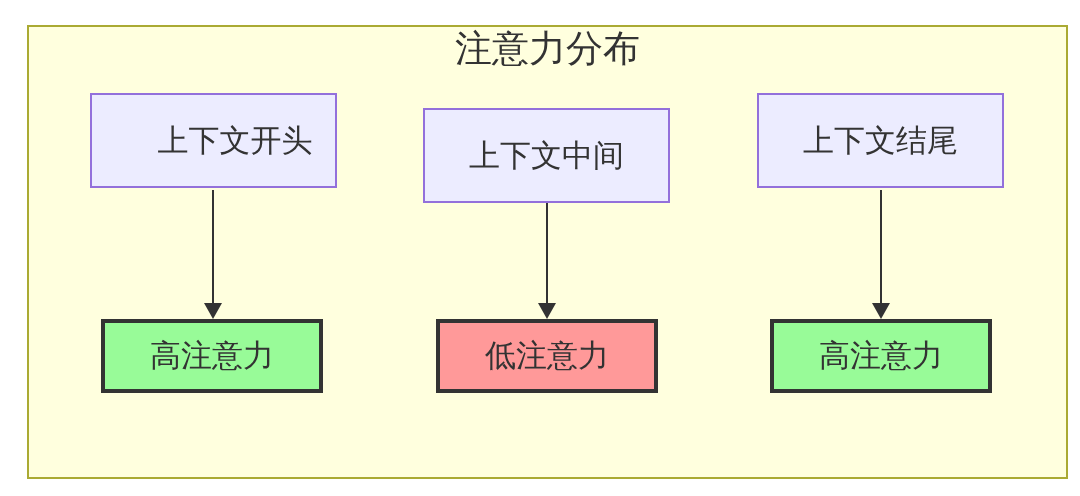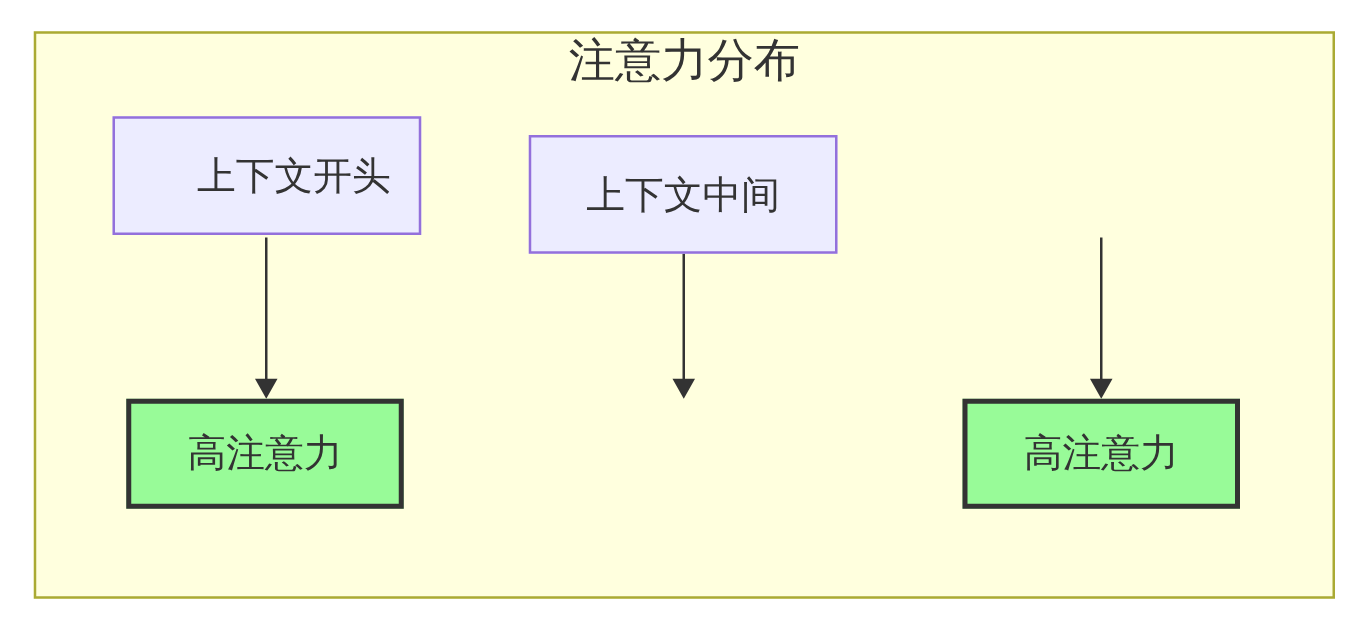--- a/index.html
+++ b/index.html
@@ -47,21 +47,21 @@
   .node.ctx {
     top: 93px;
     width: 247px;
     height: 95px;
     background: var(--node-fill, #ececff);
     border: 2px solid var(--node-border, #9370db);
   }
   .node.res {
     top: 319px;
     width: 222px;
-    height: 88px;
+    height: 74px;
     border: 4px solid var(--result-border, #333333);
   }
   .node.res.high { background: var(--high-attention-fill, #98fb98); }
   .node.res.low  { background: var(--low-attention-fill, #ff9999); }
   .ctx.c1 { left: 90px; padding-left: 43px; }
   .ctx.c2 { left: 423px; margin-top: 15px; }
   .ctx.c3 { left: 757px; }
   .res.c1 { left: 101px; }
   .res.c2 { left: 436px; }
   .res.c3 { left: 770px; }
@@ -101,17 +101,19 @@
       <polygon class="edge-head" points="538,303 556,303 547,319"></polygon>
     </g>
     <g>
       <line class="edge-line" x1="881" y1="190" x2="881" y2="304"></line>
       <polygon class="edge-head" points="872,303 890,303 881,319"></polygon>
     </g>
   </svg>
 
   <div class="node ctx c1">上下文开头</div>
   <div class="node ctx c2">上下文中间</div>
+  <div class="node ctx c3">上下文结尾</div>
 
   <div class="node res high c1">高注意力</div>
+  <div class="node res low c2">低注意力</div>
   <div class="node res high c3">高注意力</div>
 
 </div>
 
 </body></html>

